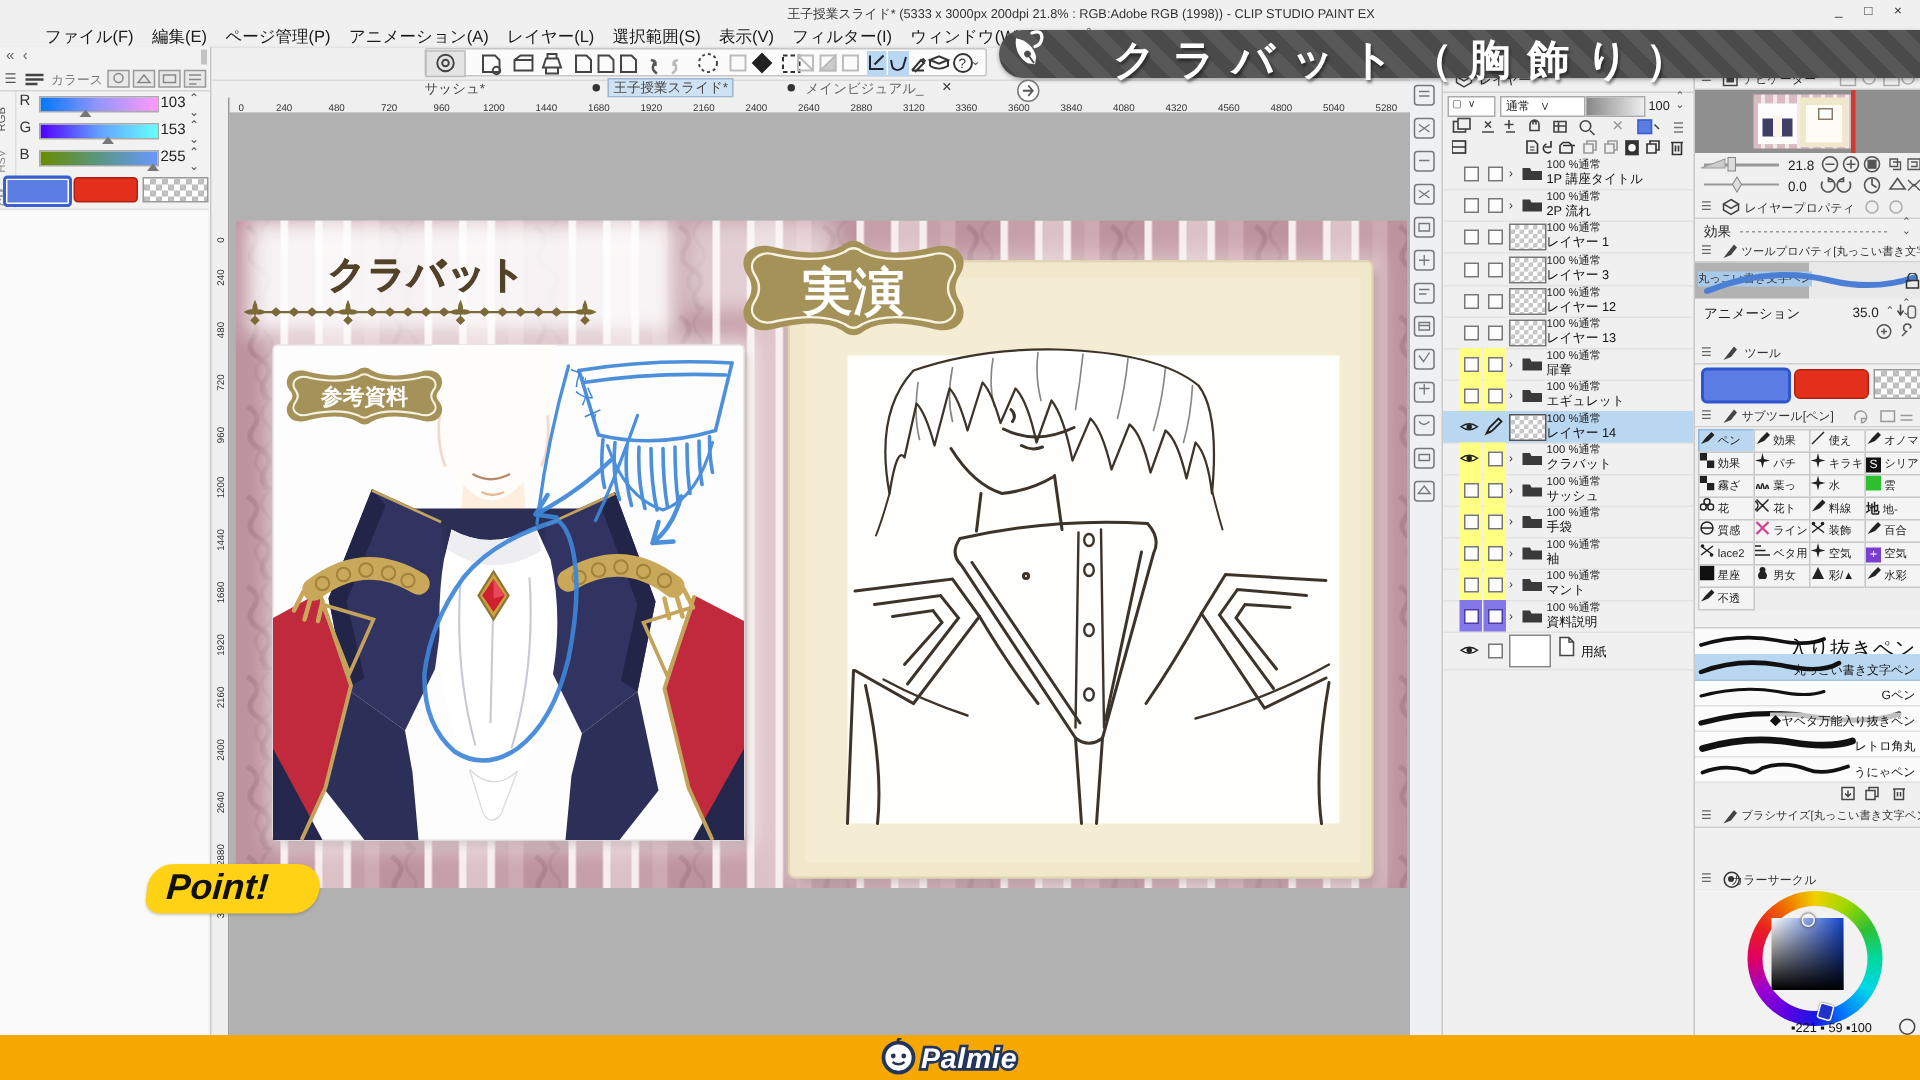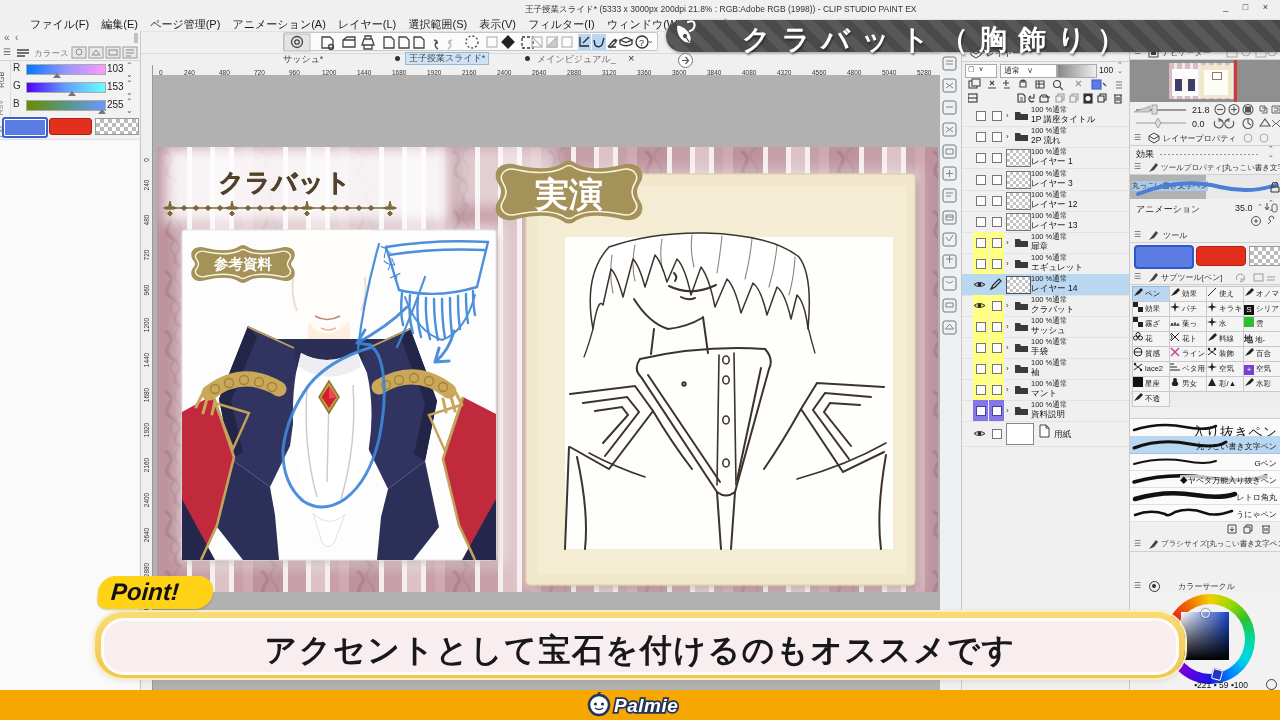--- a/index.html
+++ b/index.html
@@ -992,21 +992,21 @@
     <svg class="abs" style="left:18px;top:2px;" width="11" height="11">
           <path d="M1,10 L4,6 L8,1 L10,3 L6,8 Z" fill="#444"></path>
         </svg>
     <span class="abs txt" style="left:31px;top:2px;font-size:7.5px;">ブラシサイズ[丸っこい書き文字ペン]</span>
   </div>
 
   <div class="phead" style="top:534px;">
     <span class="abs" style="left:4px;top:2px;color:#666;">☰</span>
     <div class="abs" style="left:19px;top:2px;width:9px;height:9px;border-radius:50%;border:1.5px solid #333;"></div>
     <div class="abs" style="left:22px;top:5px;width:4px;height:4px;border-radius:50%;background:#333;"></div>
-    <span class="abs txt" style="left:48px;top:2px;">カラーサークル</span>
+    <span class="abs txt" style="left:24px;top:2px;">カラーサークル</span>
   </div>
   <div class="abs" style="left:0;top:548px;width:151px;height:97px;background:#f2f2f2;">
     <div class="abs" style="left:35px;top:1px;width:90px;height:90px;border-radius:50%;background:conic-gradient(from 0deg,#f0d000,#a0d800,#30c030,#00d8a0,#00d8e8,#0080ff,#1818e8,#6000e0,#a000d0,#e00060,#e82020,#f07000,#f0d000);"></div>
     <div class="abs" style="left:45px;top:11px;width:70px;height:70px;border-radius:50%;background:#f2f2f2;"></div>
     <div class="abs" style="left:51px;top:19px;width:48px;height:48px;background:linear-gradient(to bottom,rgba(0,0,0,0) 0%,#000 100%),linear-gradient(to right,#fff 0%,#1545cc 100%);"></div>
     <div class="abs" style="left:71px;top:16px;width:7px;height:7px;border-radius:50%;border:1.5px solid #f8f8f8;box-shadow:0 0 1.5px 0.5px #555;"></div>
     <div class="abs" style="left:82px;top:76px;width:8px;height:9px;border-radius:2px;background:#2233cc;border:1.5px solid #fff;box-shadow:0 0 1px #333;transform:rotate(15deg);"></div>
     <div class="abs txt" style="left:64px;top:87px;font-size:8.5px;color:#111;">▪221 ▪ 59 ▪100</div>
     <div class="abs" style="left:136px;top:86px;width:9px;height:9px;border-radius:50%;border:1.2px solid #444;"></div>
   </div>
@@ -1021,24 +1021,20 @@
           <path d="M17,18 L17,23.5" stroke="#4d4d4d" stroke-width="1.2"></path>
         </g>
         <path d="M20,2 q7,-2.5 6.5,3.5 q-0.5,4.5 -4.5,5.5" stroke="#fff" stroke-width="2.2" fill="none" stroke-linecap="round"></path>
       </svg>
 </div>
 <div class="abs" style="left:678px;top:53px;width:13px;height:13px;border-radius:50%;border:1.5px solid #777;background:#fdfdfd;"></div>
 <svg class="abs" style="left:681px;top:56px;" width="9" height="9">
       <path d="M1,4.5 h6 M4.5,1 l3,3.5 -3,3.5" stroke="#555" fill="none" stroke-width="1.2"></path>
     </svg>
 
-<div id="subtitle" class="abs" style="left:95px;top:612px;width:1090px;height:66px;border-radius:28px;background:linear-gradient(180deg,#f8dc74,#f0c64e);box-shadow:0 0 0 2px #faeec2, 0 2px 6px rgba(120,90,0,.2);">
-  <div class="abs" style="left:6px;top:6px;width:1072px;height:51px;border-radius:23px;background:#f8eef0;border:3px solid #fefdfb;"></div>
-  <div class="abs" style="left:0;top:17px;width:1090px;height:38px;text-align:center;font-size:32px;font-weight:bold;color:#181818;letter-spacing:1.5px;">アクセントとして宝石を付けるのもオススメです</div>
-</div>
 <div id="pointlbl" class="abs" style="left:98px;top:576px;width:115px;height:33px;background:#ffd215;border-radius:16px 16px 16px 10px;transform:skewX(-6deg);box-shadow:0 1px 2px rgba(0,0,0,.2);">
   <div class="abs txt" style="left:13px;top:2px;font-size:24px;font-weight:bold;font-style:italic;color:#111;transform:skewX(2deg);">Point!</div>
 </div>
 
 <div id="bottombar" class="abs" style="left:0;top:690px;width:1280px;height:30px;background:#f7a701;">
   <svg class="abs" style="left:586px;top:2px;" width="110" height="26">
     <g>
       <circle cx="13" cy="13" r="10" fill="#ffffff" stroke="#23355c" stroke-width="2.5"></circle>
       <circle cx="9.5" cy="12" r="1.6" fill="#23355c"></circle>
       <circle cx="16.5" cy="12" r="1.6" fill="#23355c"></circle>

